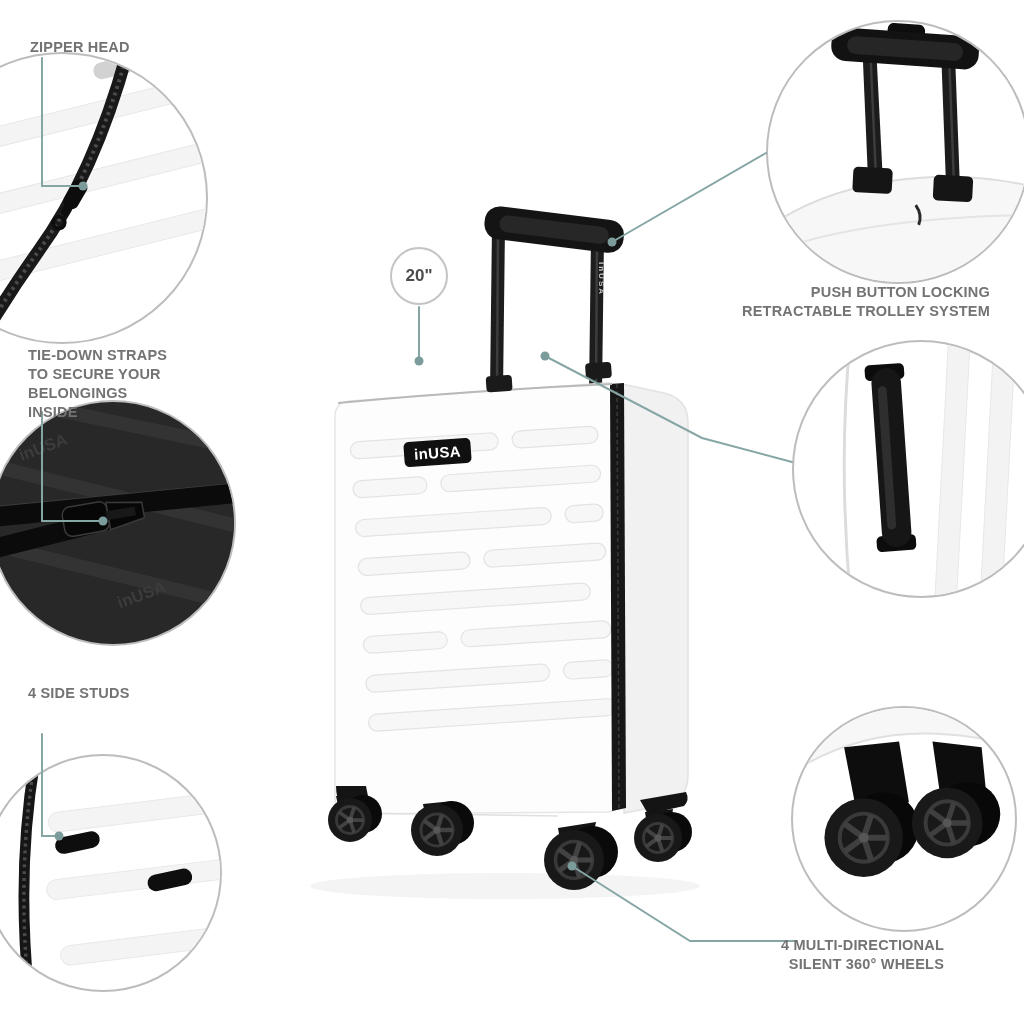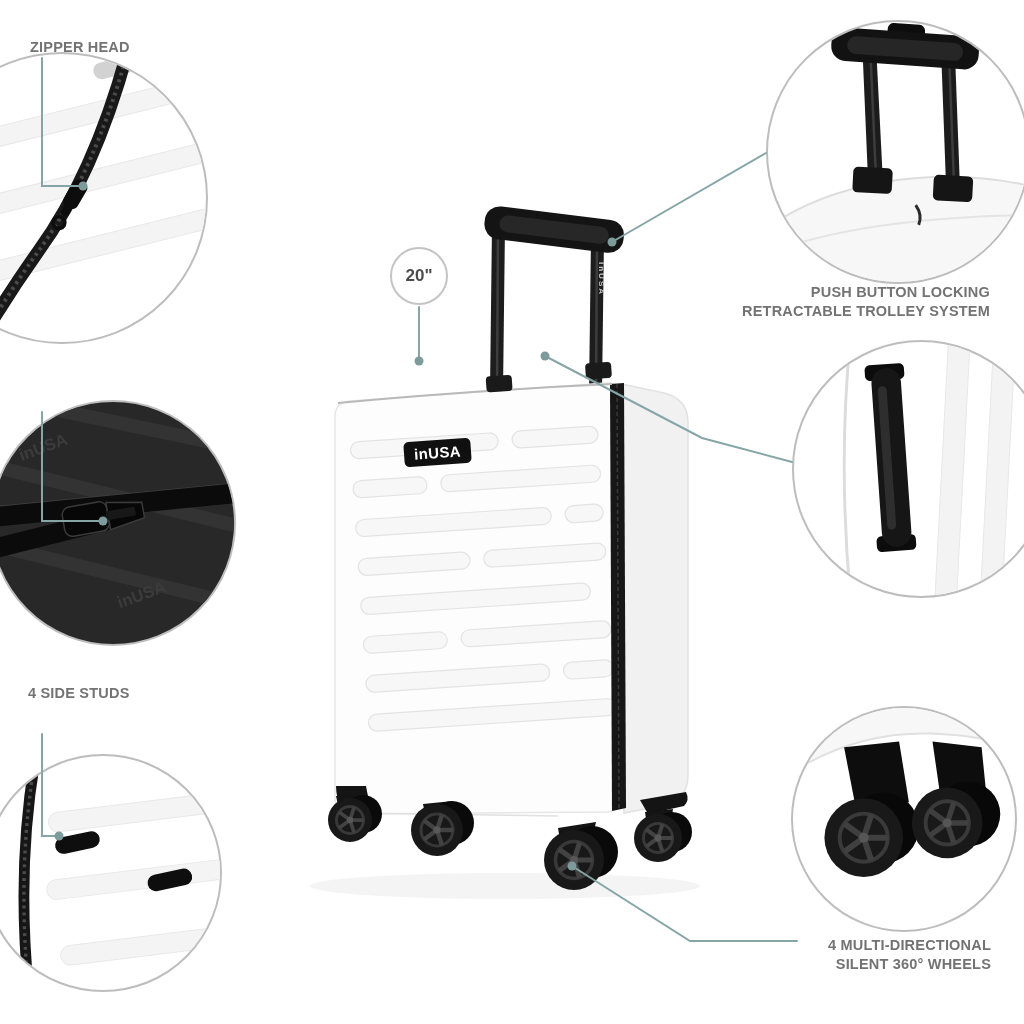--- a/index.html
+++ b/index.html
@@ -261,27 +261,28 @@
       <circle cx="59" cy="836" r="4.5"></circle>
       <circle cx="419" cy="361" r="4.5"></circle>
       <circle cx="612" cy="242" r="4.5"></circle>
       <circle cx="545" cy="356" r="4.5"></circle>
       <circle cx="572" cy="866" r="4.5"></circle>
     </g>
   </svg>
 
   <div class="label z4" style="left:30px;top:38px;">ZIPPER HEAD</div>
 
+  <div class="label z4" style="left:28px;top:346px;width:152px;">TIE-DOWN STRAPS TO SECURE YOUR BELONGINGS INSIDE</div>
 
   <div class="label z4" style="left:28px;top:684px;">4 SIDE STUDS</div>
 
   <div class="label right z4" style="left:740px;top:242px;width:250px;margin-top:41px;">PUSH BUTTON LOCKING RETRACTABLE TROLLEY SYSTEM</div>
 
 
-  <div class="label right z4" style="left:791px;top:936px;width:200px;">4 MULTI-DIRECTIONAL SILENT 360° WHEELS</div>
+  <div class="label right z4" style="left:744px;top:936px;width:200px;">4 MULTI-DIRECTIONAL SILENT 360° WHEELS</div>
 
   <div class="badge">
     <span>20"</span>
   </div>
 
   <div class="logo">
     <span>inUSA</span>
   </div>
 
   <div class="tube-brand">inUSA</div>

